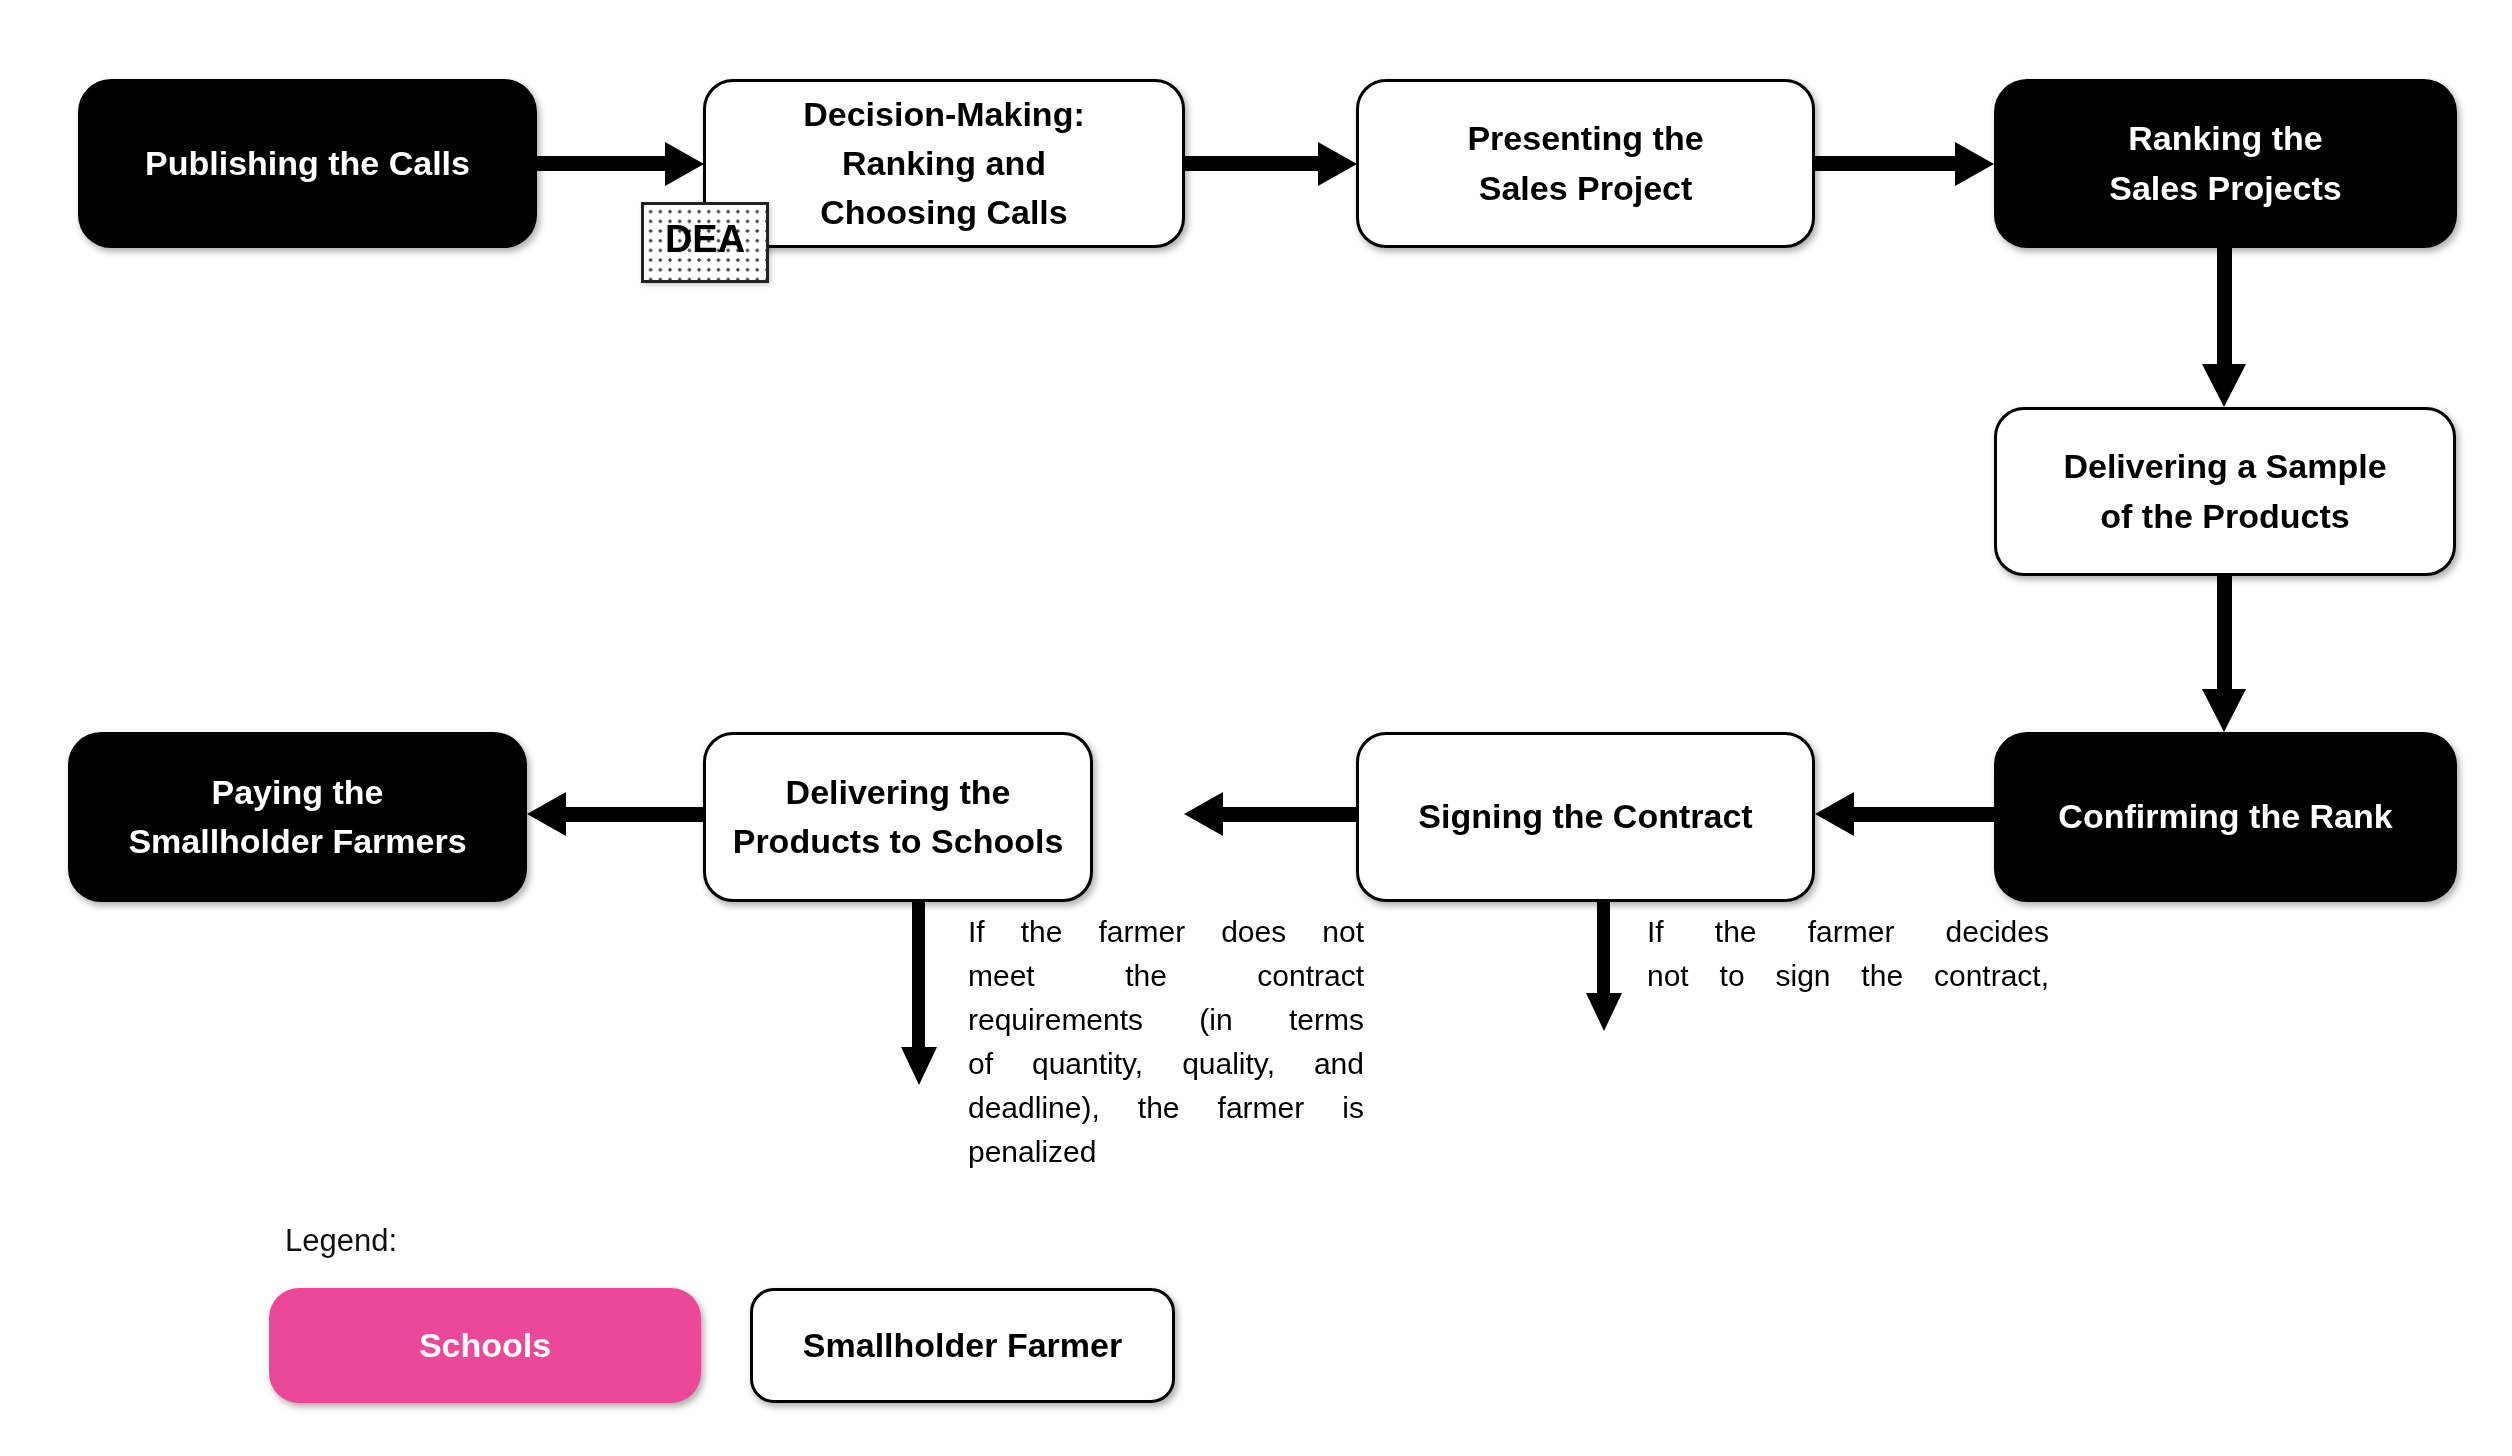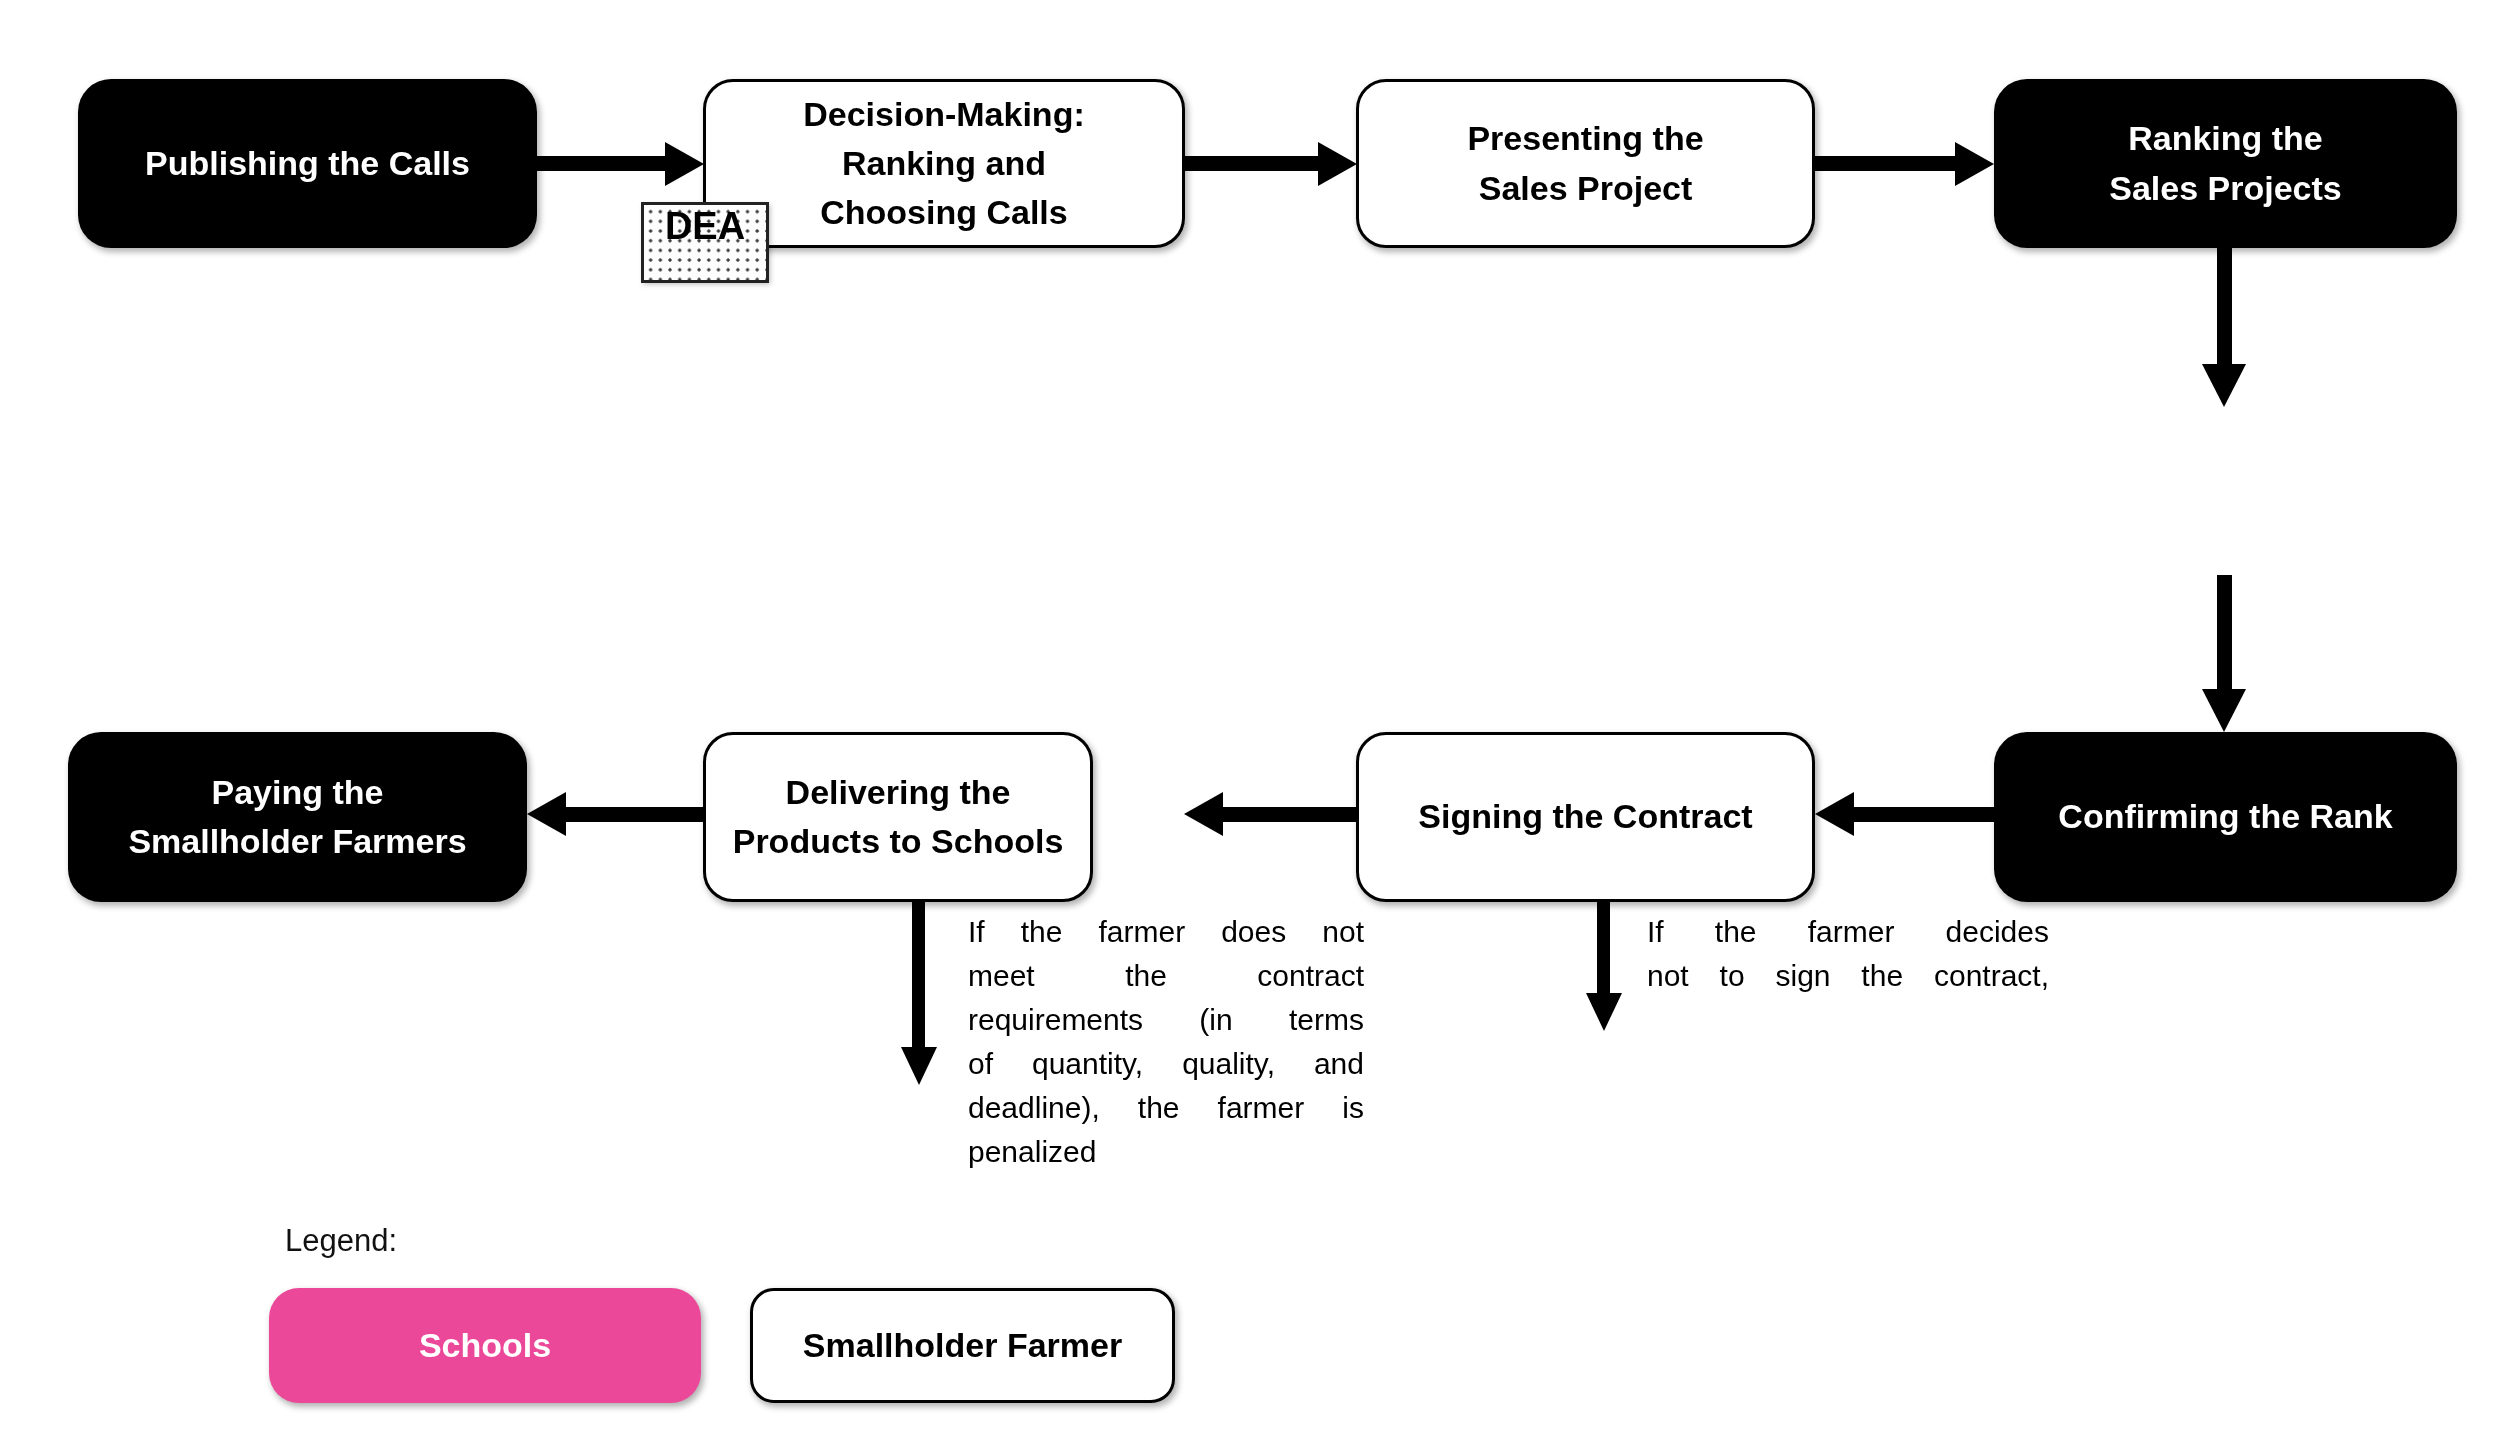--- a/index.html
+++ b/index.html
@@ -45,21 +45,21 @@
   #dea-tag {
     position: absolute;
     left: 641px; top: 202px; width: 128px; height: 81px;
     z-index: 5;
     border: 3px solid #222222;
     background-color: #fdfdfd;
     background-image: radial-gradient(circle, #3c3c3c 1.4px, transparent 1.8px);
     background-size: 9.7px 9.7px;
     background-position: 1.8px 1.8px;
     display: flex;
-    align-items: flex-start;
+    align-items: center;
     justify-content: center;
     font-weight: bold;
     font-size: 38px;
     padding-bottom: 7px;
     color: #000;
     box-shadow: 1.8px 2.4px 4.9px rgba(0,0,0,0.25);
   }
 
   
   .shaft { position: absolute; background: #000000; }
@@ -140,20 +140,24 @@
   </div>
   <div class="node schools" id="node-ranking">
     <span class="label">Ranking the
 Sales Projects</span>
   </div>
 
   <div id="dea-tag">
     <span>DEA</span>
   </div>
 
+  <div class="node farmer" id="node-sample">
+    <span class="label">Delivering a Sample
+of the Products</span>
+  </div>
 
   <div class="node schools" id="node-confirming">
     <span class="label">Confirming the Rank</span>
   </div>
   <div class="node farmer" id="node-signing">
     <span class="label">Signing the Contract</span>
   </div>
   <div class="node farmer" id="node-delivering">
     <span class="label">Delivering the
 Products to Schools</span>

